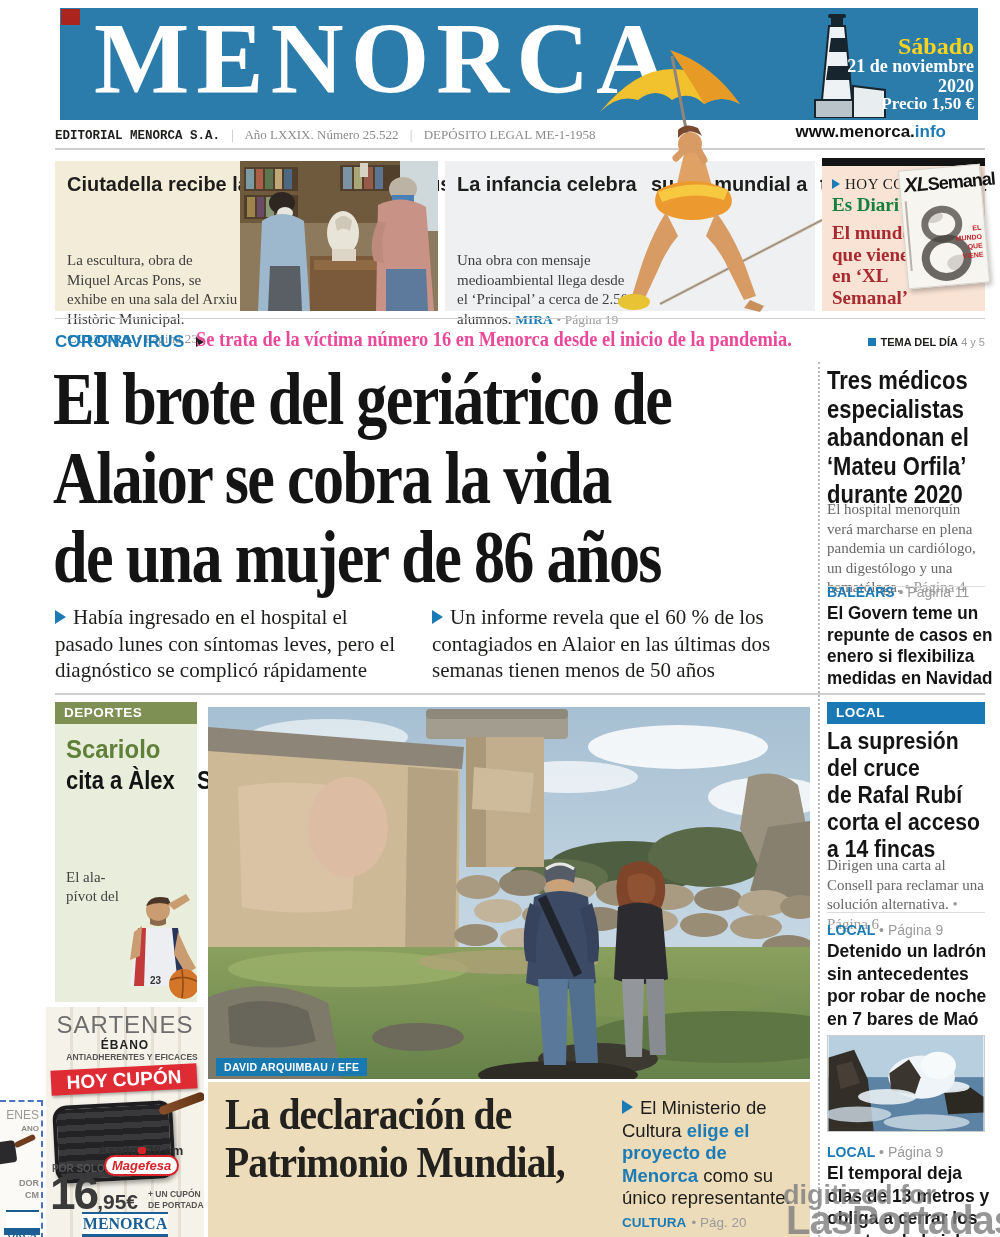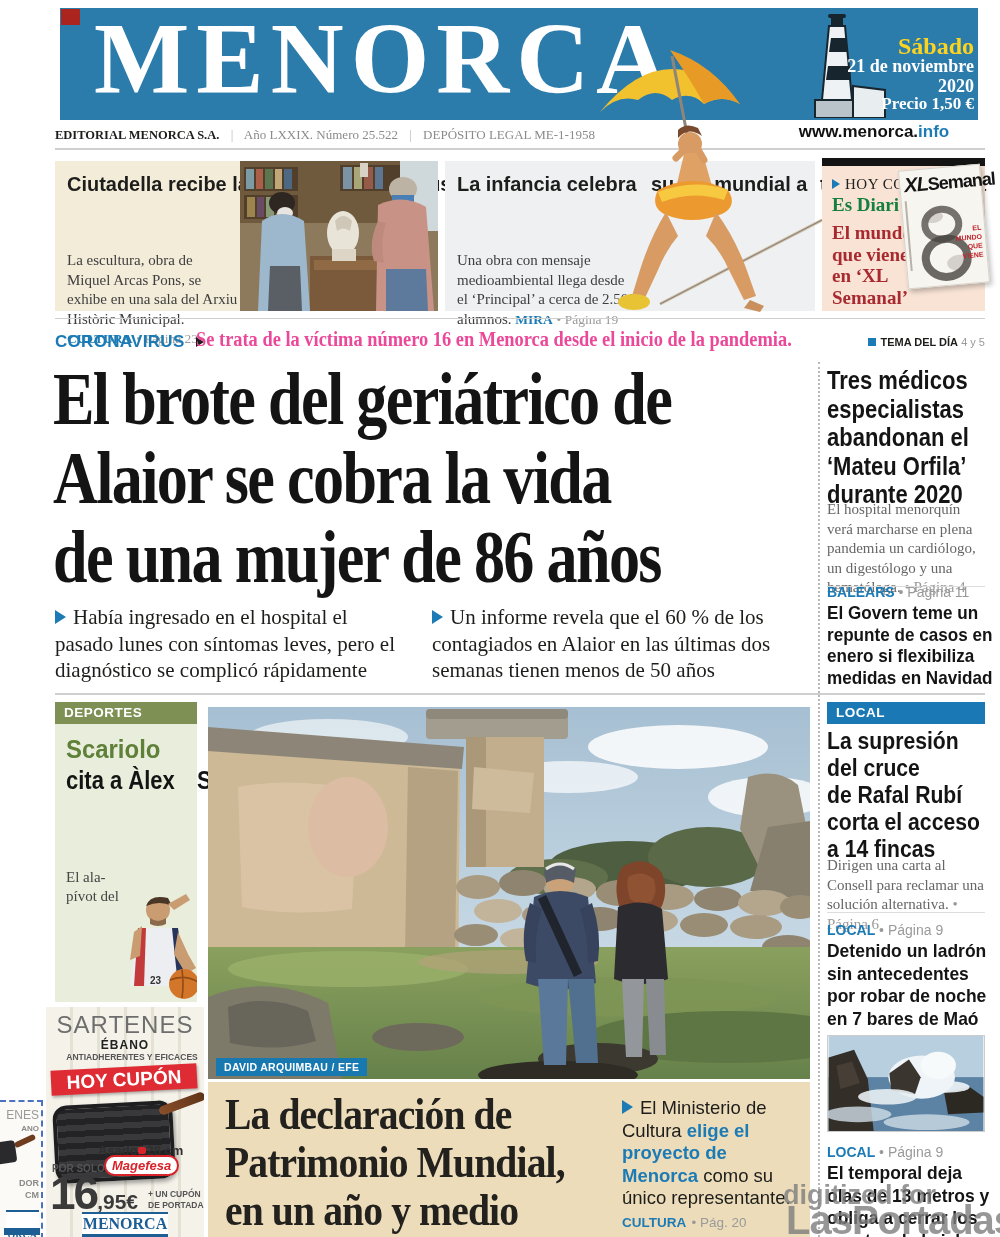--- a/index.html
+++ b/index.html
@@ -21,23 +21,23 @@
   .vdots{position:absolute;border-left:2px dotted #b8b8b8;width:0;}
   
   #blue-band{left:60px;top:8px;width:918px;height:112px;background:#2b7cab;}
   #mast-title{left:94px;top:6px;color:#fff;font-size:101px;line-height:106px;font-weight:bold;
               letter-spacing:7px;font-family:"Liberation Serif",serif;}
   #red-mark{left:61px;top:9px;width:19px;height:16px;background:#ab241d;}
   #mast-date{right:26px;top:36px;text-align:right;line-height:20px;}
   #mast-day{color:#fcd41f;font-size:24px;font-weight:bold;font-family:"Liberation Serif",serif;}
   #mast-d1,#mast-d2{color:#fff;font-size:18px;font-family:"Liberation Serif",serif;font-weight:bold;}
   #mast-price{right:26px;top:94px;color:#fff;font-size:17px;font-weight:bold;font-family:"Liberation Serif",serif;}
-  #mast-site{left:784px;top:122px;width:180px;text-align:center;font-size:17px;font-weight:bold;color:#111;}
+  #mast-site{left:766px;top:122px;width:180px;text-align:right;font-size:17px;font-weight:bold;color:#111;}
   #folio{left:55px;top:127px;font-size:13px;color:#8b8b8b;font-family:"Liberation Serif",serif;}
-  #folio .pub{color:#1d1d1b;font-weight:bold;font-family:Liberation Serif, serif;font-size:12.5px;}
+  #folio .pub{color:#1d1d1b;font-weight:bold;font-family:Liberation Mono, monospace;font-size:12.5px;}
   #folio .sep{color:#bbb;margin:0 8px;}
   
   .story-bg{top:161px;height:150px;}
   #s1-bg{left:55px;width:383px;background:#f3ecd9;}
   #s2-bg{left:445px;width:370px;background:#eef0f1;}
   .story-h{font-size:21px;line-height:25px;font-weight:bold;}
   .story-body{font-family:"Liberation Serif",serif;font-size:15px;line-height:19.5px;color:#3e3e3e;}
   .sec{font-weight:bold;color:#1c7bb5;font-size:13.5px;}
   .pg{color:#9a9a9a;font-size:13.5px;}
   
@@ -462,21 +462,20 @@
     <path d="M420,170 q14,-8 26,2 q4,12 -2,22 q-12,6 -22,-2 q-4,-12 -2,-22 z" fill="#8f5233"></path>
     <path d="M410,200 q24,-10 44,2 l6,70 q-28,10 -54,0 z" fill="#2b2b30"></path>
     <path d="M414,272 l22,0 l-2,78 l-16,0 z" fill="#93979b"></path>
     <path d="M438,272 l18,0 l2,76 l-16,0 z" fill="#888c90"></path>
   </svg>
   <div class="abs" id="credit">DAVID ARQUIMBAU / EFE</div>
 
   <div class="abs" id="caption"></div>
   <div class="cap-line" style="top:1090px;"><span class="cx cx88">La declaración de</span></div>
   <div class="cap-line" style="top:1138px;"><span class="cx cx88">Patrimonio Mundial,</span></div>
-  <div class="cap-line" style="top:1186px;"><span class="cx cx88">en un año y medio</span></div>
   <div class="abs" id="cap-side">
     <span class="tri"></span><span>El Ministerio de Cultura </span><span class="lk">elige el proyecto de Menorca</span><span> como su único representante. </span><span class="sec">CULTURA</span>
     <span class="pg"><span>•</span> <span>Pág. 20</span></span>
   </div>
 
   <div class="sec-bar" id="loc-bar">LOCAL</div>
   <div class="abs side-h" id="loc1-h">
     <div class="cx cx90">La supresión</div>
     <div class="cx cx90">del cruce</div>
     <div class="cx cx90">de Rafal Rubí</div>

